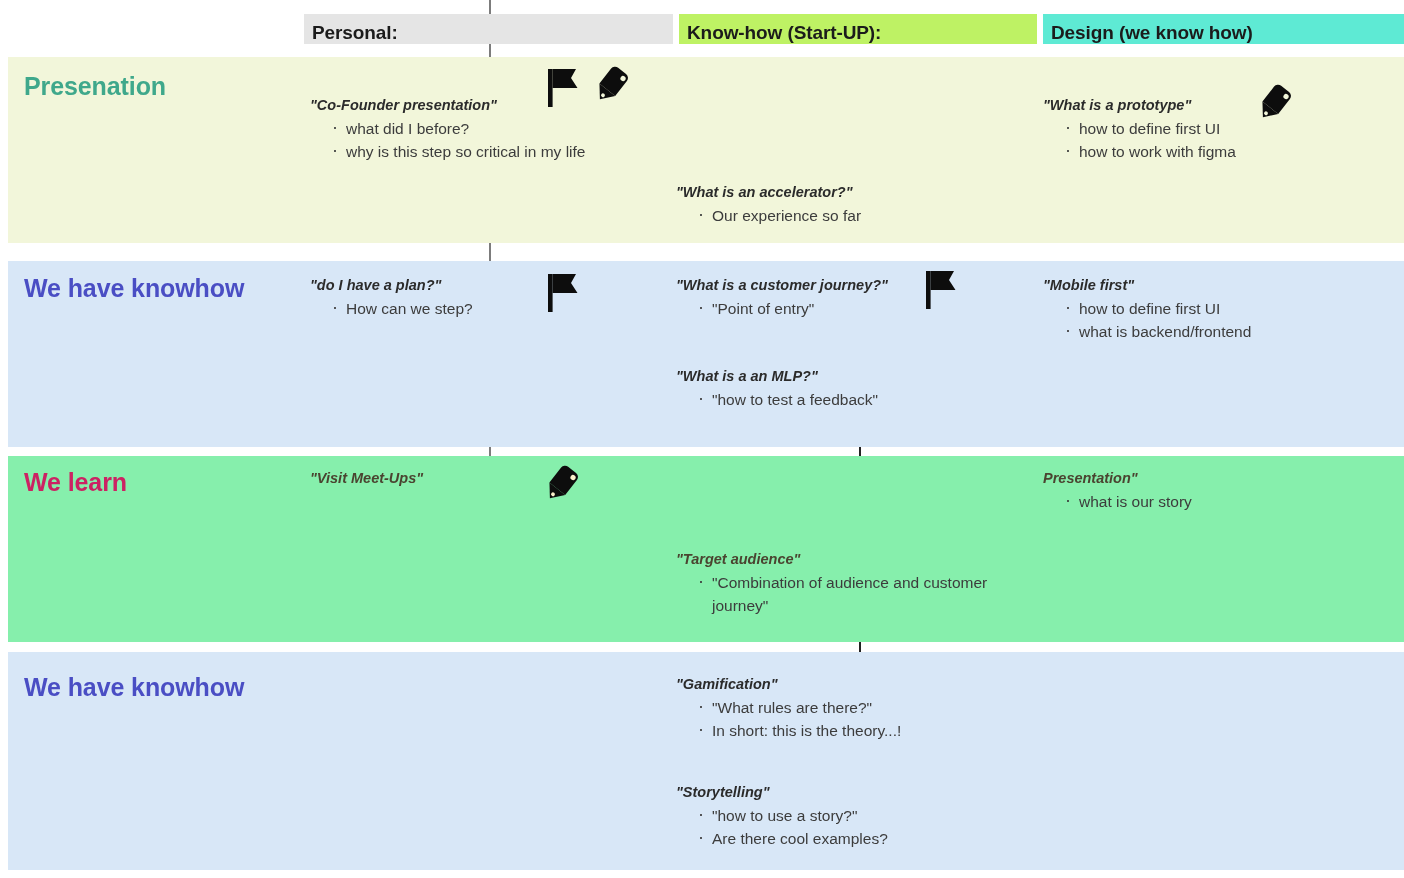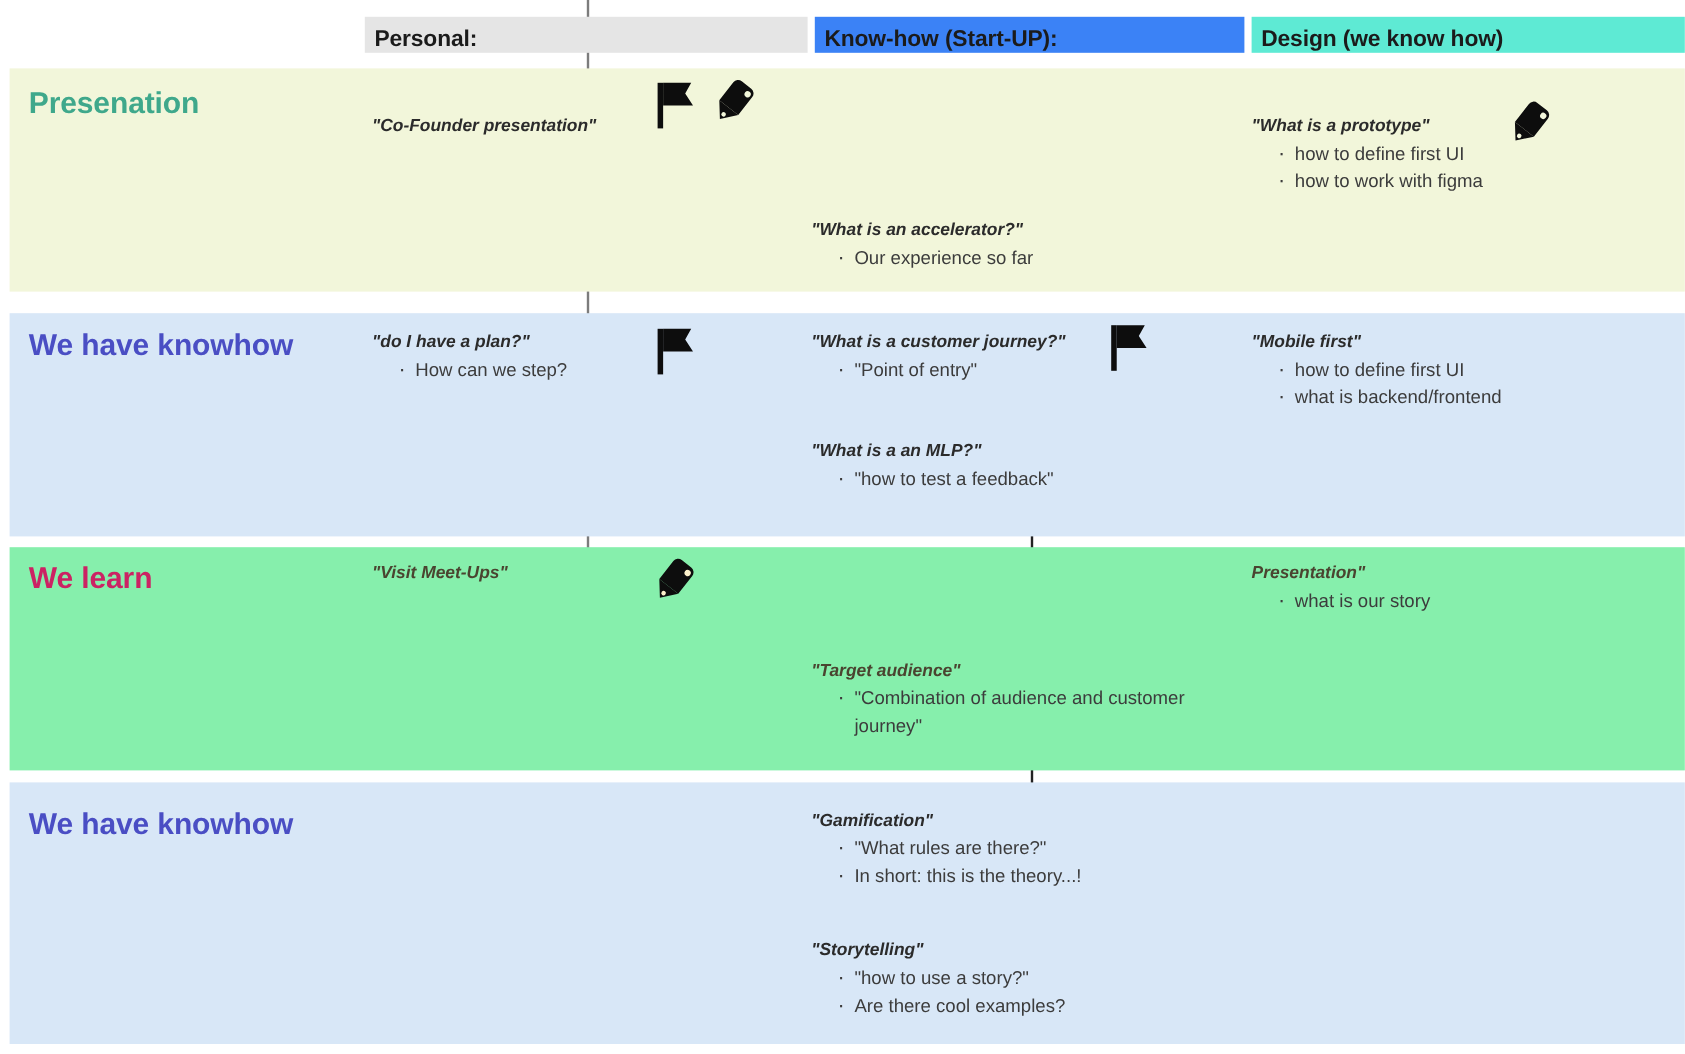--- a/index.html
+++ b/index.html
@@ -28,21 +28,21 @@
     display: flex;
     align-items: flex-end;
     font-size: 19px;
     font-weight: bold;
     color: #1b1b1b;
     padding-left: 8px;
     box-sizing: border-box;
     letter-spacing: -0.1px;
   }
   .col-header.personal { left: 304px; width: 369px; background: #e5e5e5; }
-  .col-header.knowhow  { left: 679px; width: 358px; background: #3b82f6; }
+  .col-header.knowhow  { left: 679px; width: 358px; background: #bef264; }
   .col-header.design   { left: 1043px; width: 361px; background: #5eead4; }
 
   
   .row {
     position: absolute;
     left: 8px;
     width: 1396px;
     box-sizing: border-box;
   }
   .row.r1 { top: 57px;  height: 186px; background: #f2f6da; }
@@ -153,20 +153,22 @@
           <path d="M8 26 h20 l-10 12 z" fill="#0d0d0d"></path>
           <circle cx="23.5" cy="7.5" r="2.6" fill="#f2f6da"></circle>
           <circle cx="18" cy="33" r="1.9" fill="#f2f6da"></circle>
         </g>
       </svg>
     </span>
 
     <div class="note" style="left:302px; top:40px;">
       <div class="note-title">"Co-Founder presentation"</div>
       <ul>
+        <li>what did I before?</li>
+        <li>why is this step so critical in my life</li>
       </ul>
     </div>
 
     <div class="note" style="left:668px; top:127px;">
       <div class="note-title">"What is an accelerator?"</div>
       <ul>
         <li>Our experience so far</li>
       </ul>
     </div>
 

